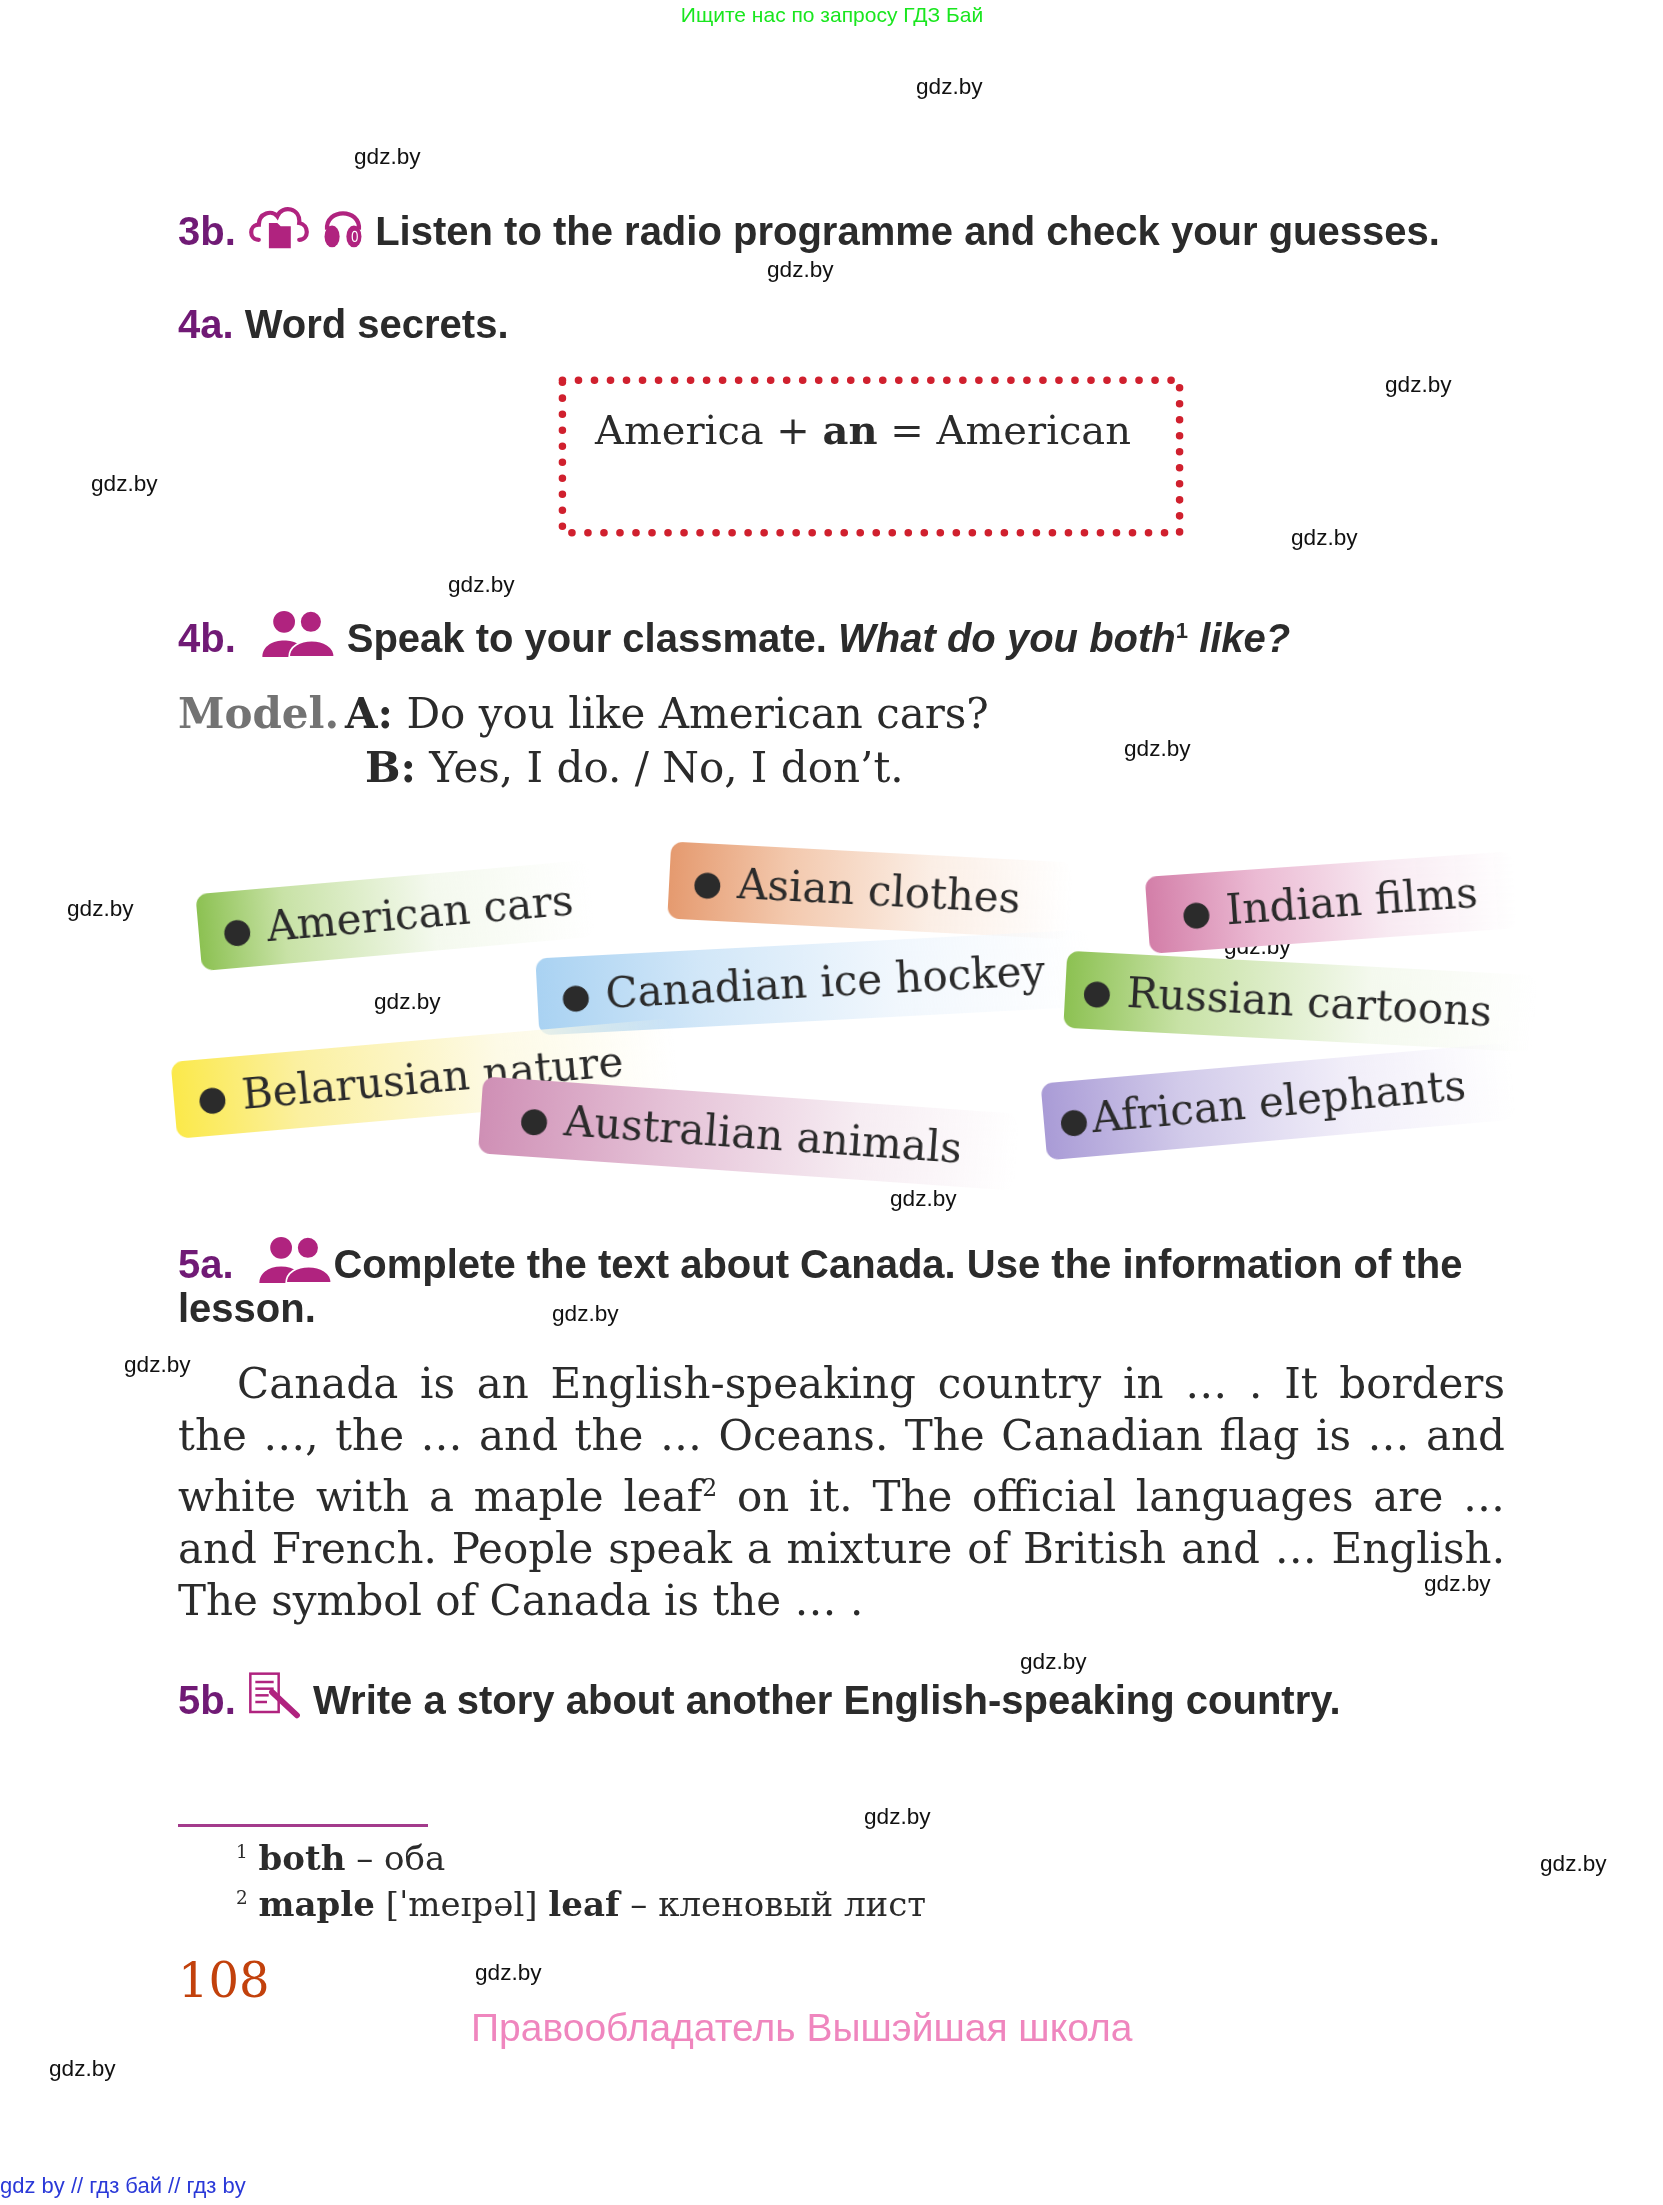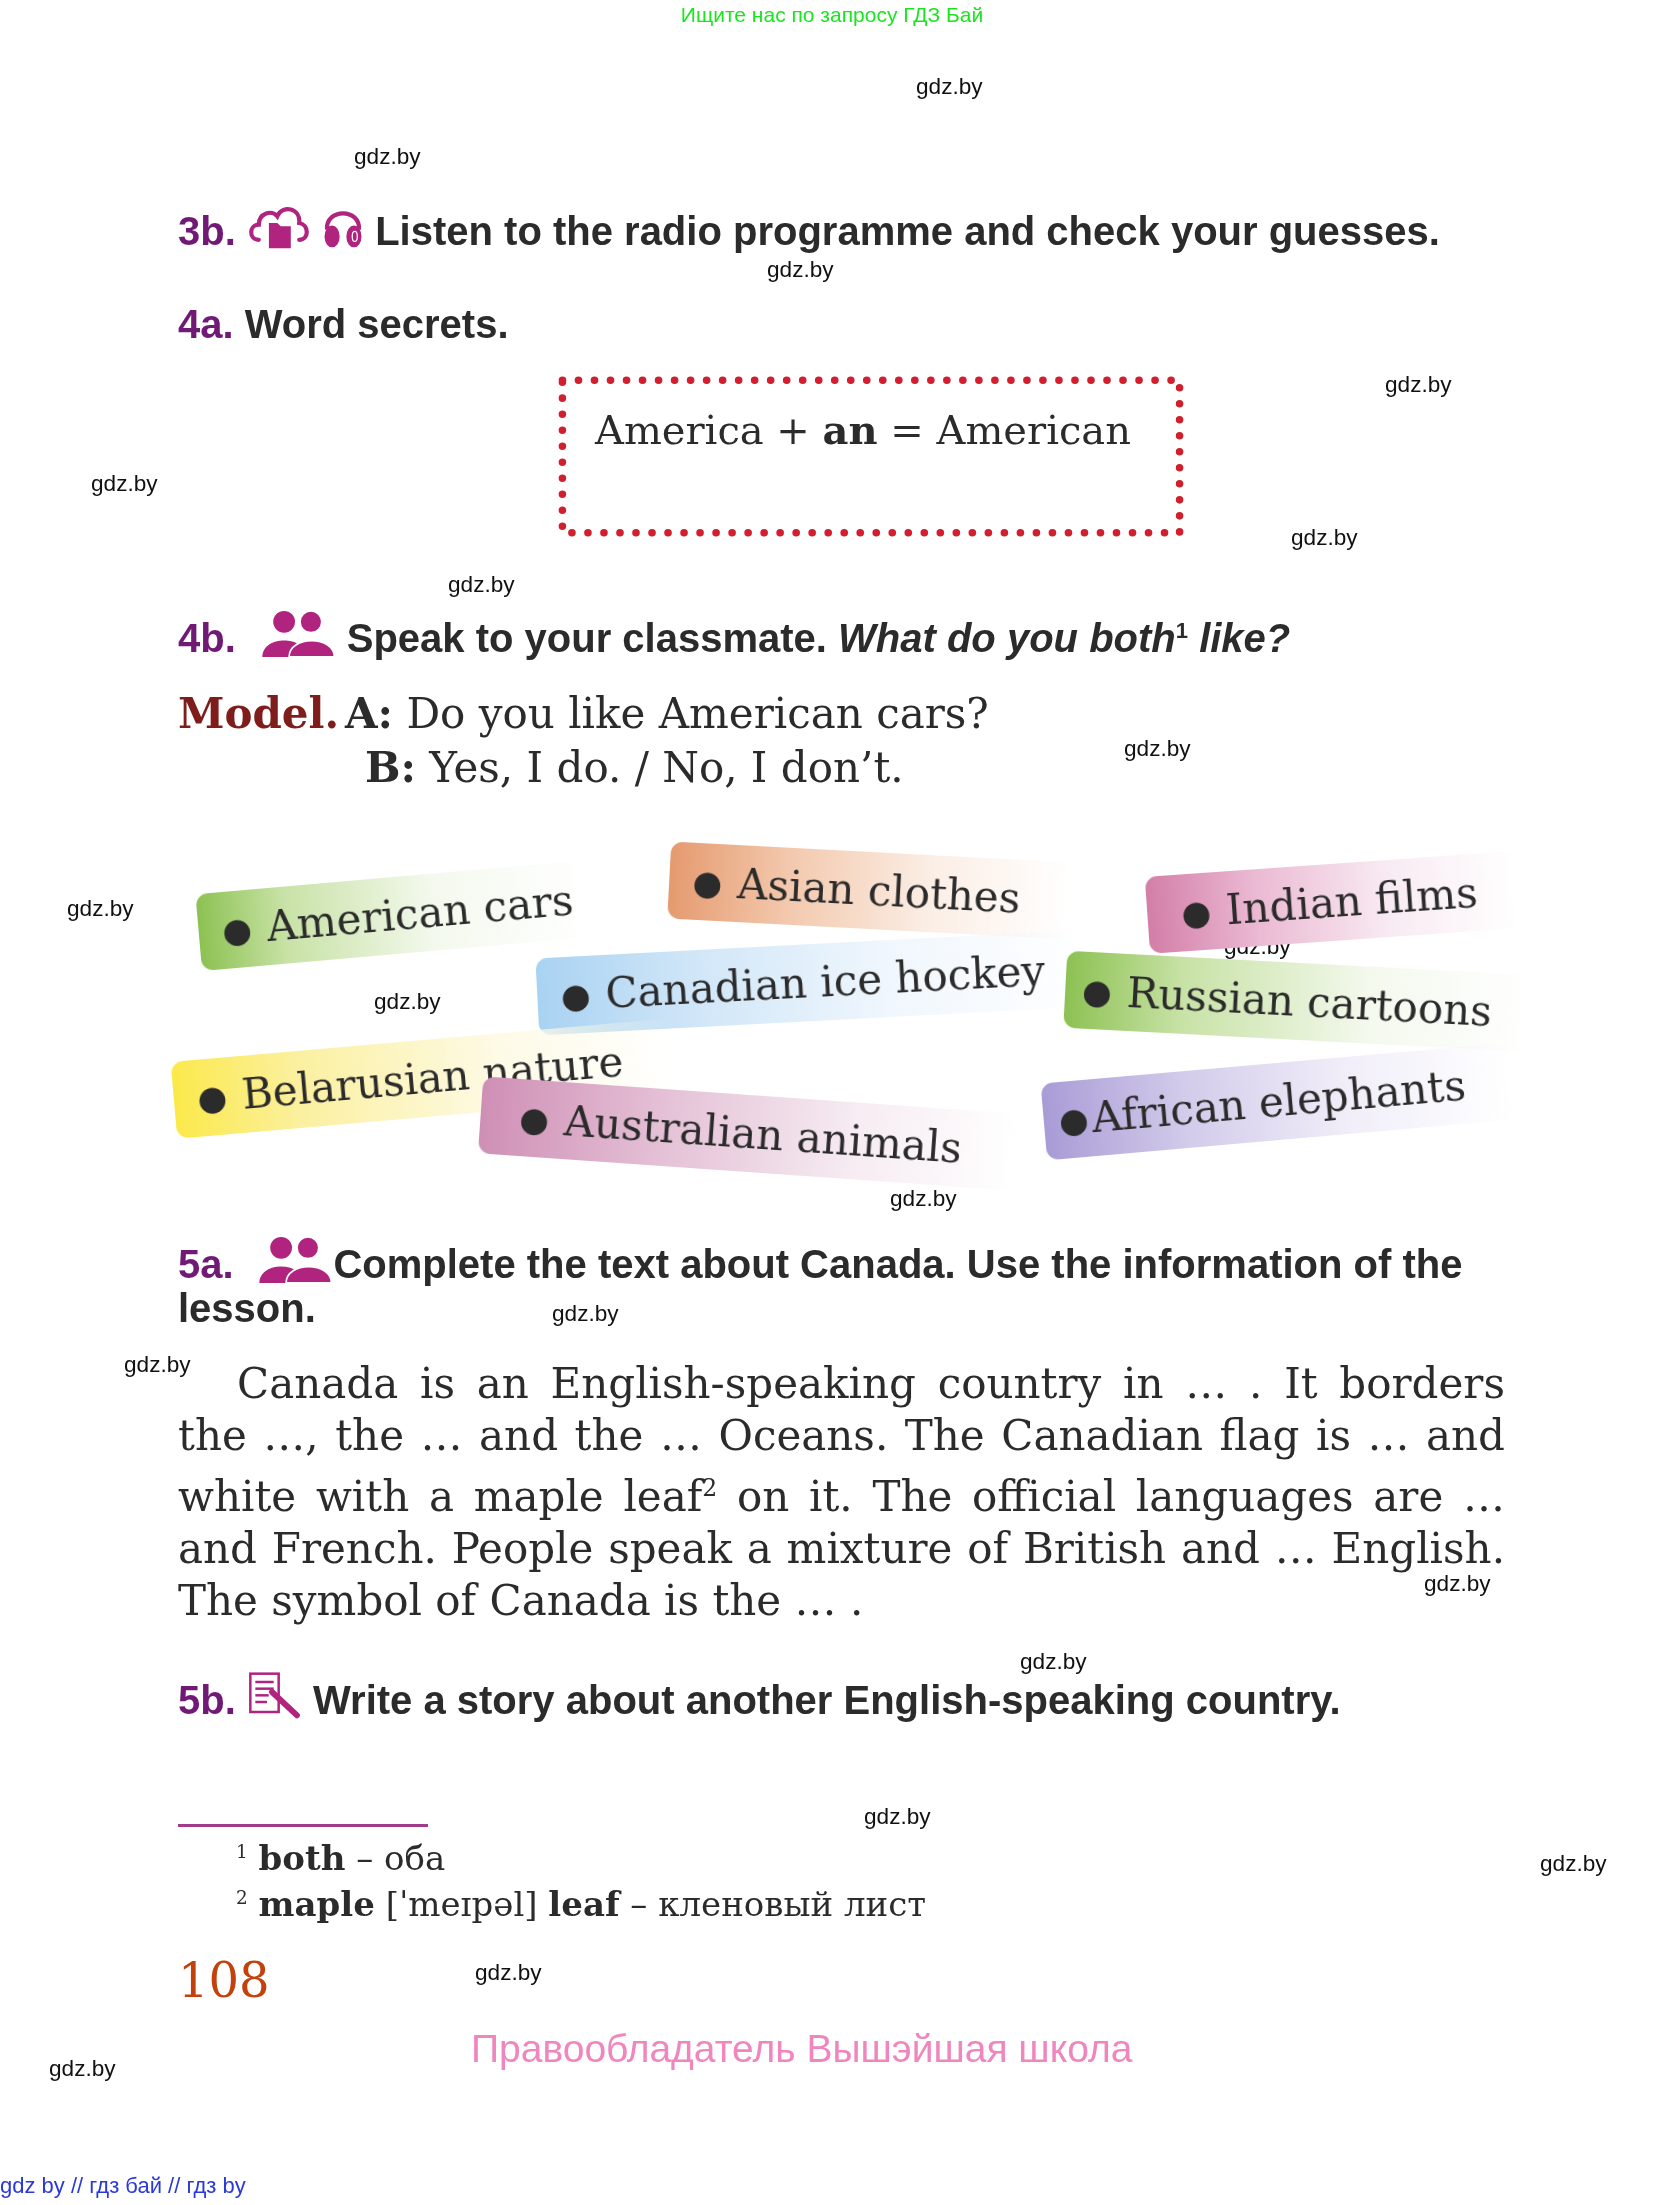--- a/index.html
+++ b/index.html
@@ -13,36 +13,36 @@
 
     .task { font-size: 40px; font-weight: bold; color: #2b2b2b; }
     .task .num { color: #701a75; }
     .icon { display: inline-block; vertical-align: -5px; }
 
     .wsbox { left: 558px; top: 376px; width: 626px; height: 161px;
       border: 0; box-sizing: border-box; }
     .wsbox svg { position: absolute; left: 0; top: 0; }
     .wsline { position: absolute; left: 37px; font-size: 40px; color: #2b2b2b; }
 
-    .model-label { font-size: 42px; font-weight: bold; color: #7f1d1d; }
+    .model-label { font-size: 42px; font-weight: bold; color: #737373; }
     .model-line { font-size: 42px; color: #2b2b2b; }
 
     .chip { position: absolute; height: 77px; border-radius: 11.7px; font-size: 42px; color: #2b2b2b;
       display: flex; align-items: center; padding-left: 23.5px; box-sizing: border-box; white-space: nowrap;
       filter: blur(0px); }
     .chip .bullet { font-size: 34px; margin-right: 15px; }
 
     .para { left: 178px; width: 1327px; top: 1358px; font-size: 42px; line-height: 52px; color: #2b2b2b;
       text-align: justify; text-indent: 59px; white-space: normal; }
 
     .rule { left: 178px; top: 1824px; width: 250px; height: 3.4px; background: #a33b8c; }
     .fn { font-size: 34px; color: #2b2b2b; }
     .fn b { font-weight: bold; }
     .pagenum { left: 178px; top: 1952px; font-size: 48px; color: #c2410c; }
-    .rights { left: 471px; top: 2006px; font-size: 39px; color: #ef86be; margin-top: 21px; }
+    .rights { left: 471px; top: 2006px; font-size: 39px; color: #ef86be; }
     .footer { left: 0; width: 1664px; top: 2173px; font-size: 22px; color: #2a39d8; }
   </style>
 </head>
 <body>
 
 <div class="abs sans banner">Ищите нас по запросу ГДЗ Бай</div>
 
 <div class="abs sans wm" style="left:916px;top:74px;">gdz.by</div>
 <div class="abs sans wm" style="left:354px;top:144px;">gdz.by</div>
 <div class="abs sans wm" style="left:767px;top:257px;">gdz.by</div>

